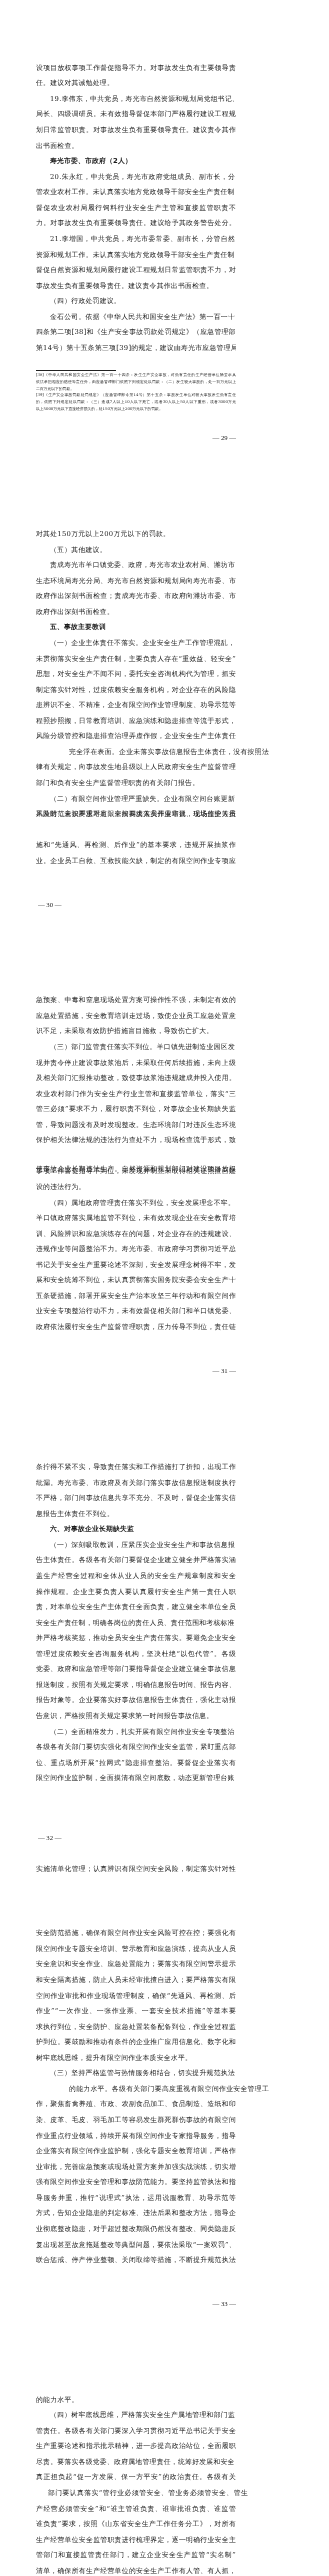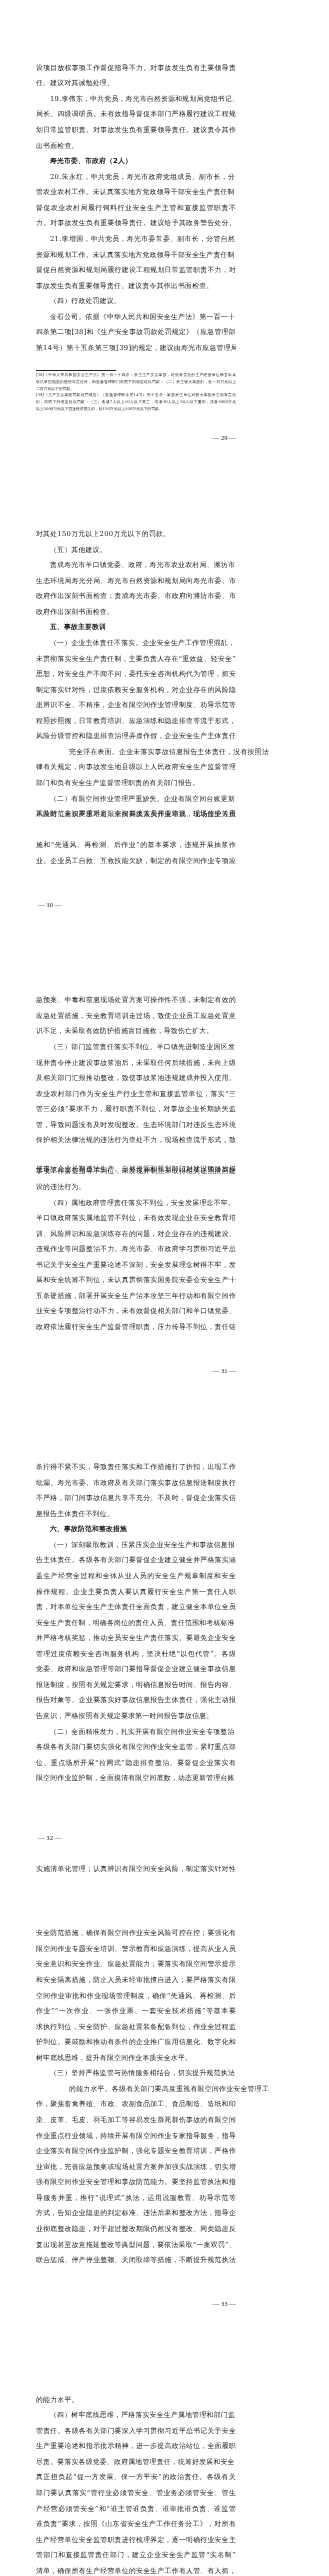--- a/index.html
+++ b/index.html
@@ -94,21 +94,21 @@
     <div class="line" style="top: 1258px;">书记关于安全生产重要论述不深刻，安全发展理念树得不牢，发</div>
     <div class="line" style="top: 1273px;">展和安全统筹不到位，未认真贯彻落实国务院安委会安全生产十</div>
     <div class="line" style="top: 1289px;">五条硬措施，部署开展安全生产治本攻坚三年行动和有限空间作</div>
     <div class="line" style="top: 1304px;">业安全专项整治行动不力，未有效督促相关部门和羊口镇党委、</div>
     <div class="line" style="top: 1320px;">政府依法履行安全生产监督管理职责，压力传导不到位，责任链</div>
     <div class="pagenum right" style="top: 1367px;">— 31 —</div>
     <div class="line" style="top: 1460px;">条拧得不紧不实，导致责任落实和工作措施打了折扣，出现工作</div>
     <div class="line" style="top: 1476px;">纰漏。寿光市委、市政府及有关部门落实事故信息报送制度执行</div>
     <div class="line" style="top: 1491px;">不严格，部门间事故信息共享不充分、不及时，督促企业落实信</div>
     <div class="line last" style="top: 1507px;">息报告主体责任不到位。</div>
-    <div class="line indent last bold" style="top: 1522px;">六、事故防范和整改措施</div>
+    <div class="line indent last bold" style="top: 1522px;">六、对事故企业长期缺失监</div>
     <div class="line indent" style="top: 1538px;">（一）深刻吸取教训，压紧压实企业安全生产和事故信息报</div>
     <div class="line" style="top: 1553px;">告主体责任。各级各有关部门要督促企业建立健全并严格落实涵</div>
     <div class="line" style="top: 1569px;">盖生产经营全过程和全体从业人员的安全生产规章制度和安全</div>
     <div class="line" style="top: 1585px;">操作规程。企业主要负责人要认真履行安全生产第一责任人职</div>
     <div class="line" style="top: 1600px;">责，对本单位安全生产主体责任全面负责，建立健全本单位全员</div>
     <div class="line" style="top: 1616px;">安全生产责任制，明确各岗位的责任人员、责任范围和考核标准，</div>
     <div class="line" style="top: 1631px;">并严格考核奖惩，推动全员安全生产责任落实。要避免企业安全</div>
     <div class="line" style="top: 1647px;">管理过度依赖安全咨询服务机构，坚决杜绝“以包代管”。各级</div>
     <div class="line" style="top: 1662px;">党委、政府和应急管理等部门要指导督促企业建立健全事故信息</div>
     <div class="line" style="top: 1678px;">报送制度，按照有关规定要求，明确信息报告时间、报告内容、</div>
@@ -142,20 +142,20 @@
     <div class="line" style="top: 2222px;">业彻底整改隐患，对于超过整改期限仍然没有整改、同类隐患反</div>
     <div class="line" style="top: 2238px;">复出现甚至故意拖延整改等典型问题，要依法采取“一案双罚”、</div>
     <div class="line" style="top: 2253px;">联合惩戒、停产停业整顿、关闭取缔等措施，不断提升规范执法</div>
     <div class="pagenum right" style="top: 2300px;">— 33 —</div>
     <div class="line last" style="top: 2393px;">的能力水平。</div>
     <div class="line indent" style="top: 2408px;">（四）树牢底线思维，严格落实安全生产属地管理和部门监</div>
     <div class="line" style="top: 2424px;">管责任。各级各有关部门要深入学习贯彻习近平总书记关于安全</div>
     <div class="line" style="top: 2439px;">生产重要论述和指示批示精神，进一步提高政治站位，全面履职</div>
     <div class="line" style="top: 2455px;">尽责。要落实各级党委、政府属地管理责任，统筹好发展和安全，</div>
     <div class="line" style="top: 2470px;">真正担负起“促一方发展、保一方平安”的政治责任。各级有关</div>
-    <div class="line" style="top: 2486px;">部门要认真落实“管行业必须管安全、管业务必须管安全、管生</div>
+    <div class="line" style="top: 2486px; margin-left: 12px;">部门要认真落实“管行业必须管安全、管业务必须管安全、管生</div>
     <div class="line" style="top: 2502px;">产经营必须管安全”和“谁主管谁负责、谁审批谁负责、谁监管</div>
     <div class="line" style="top: 2517px;">谁负责”要求，按照《山东省安全生产工作任务分工》，对所有</div>
     <div class="line" style="top: 2533px;">生产经营单位安全监管职责进行梳理界定，逐一明确行业安全主</div>
     <div class="line" style="top: 2548px;">管部门和直接监管责任部门，建立企业安全生产监管“实名制”</div>
     <div class="line" style="top: 2564px;">清单，确保所有生产经营单位的安全生产工作有人管、有人抓，</div>
   </div>
 
 
 </body></html>

